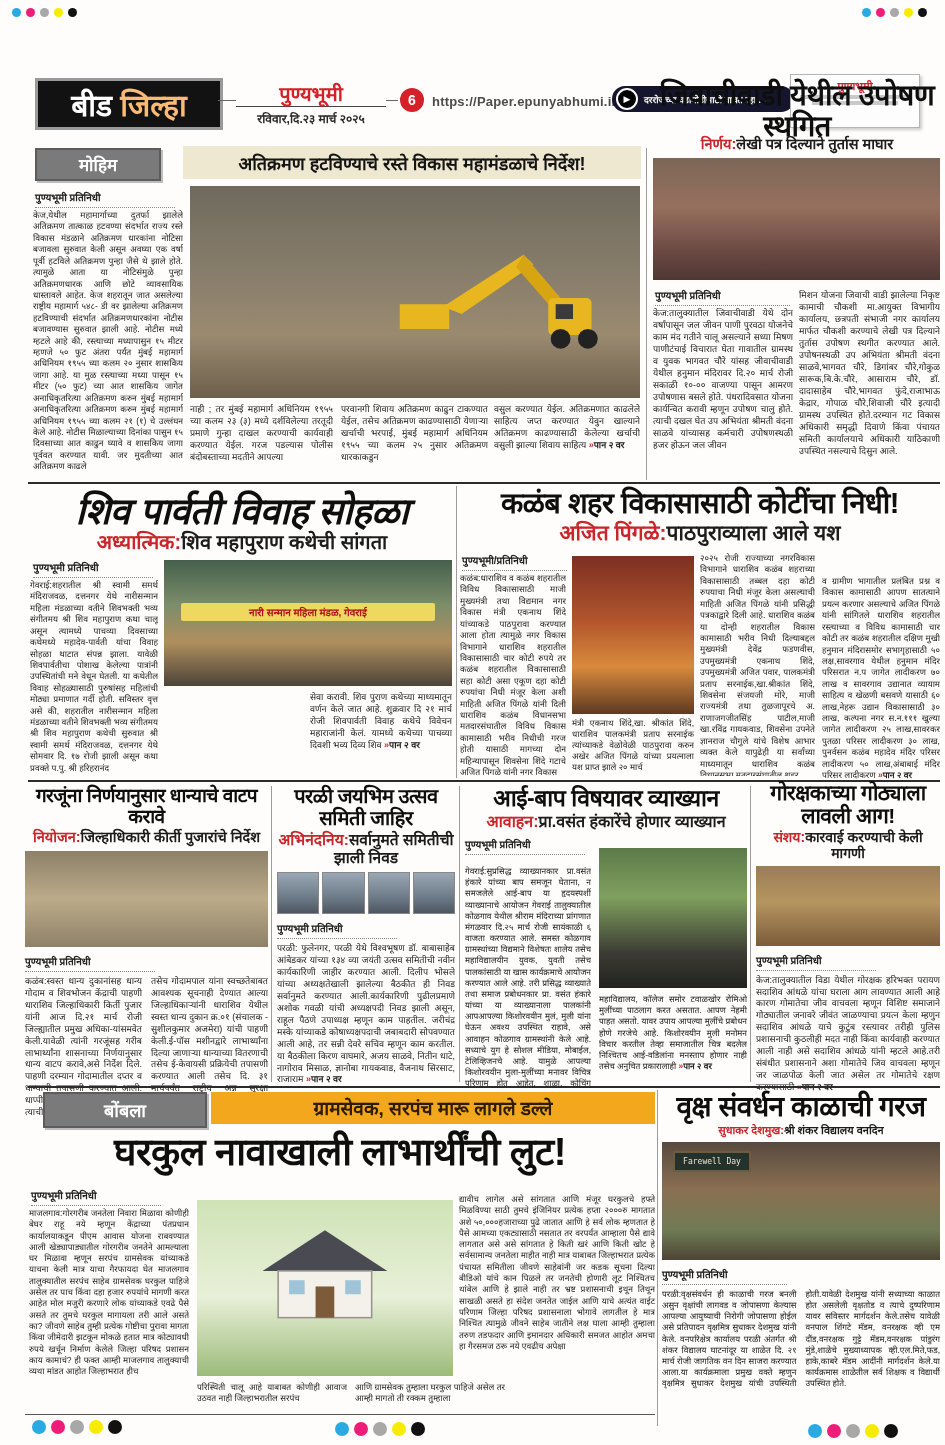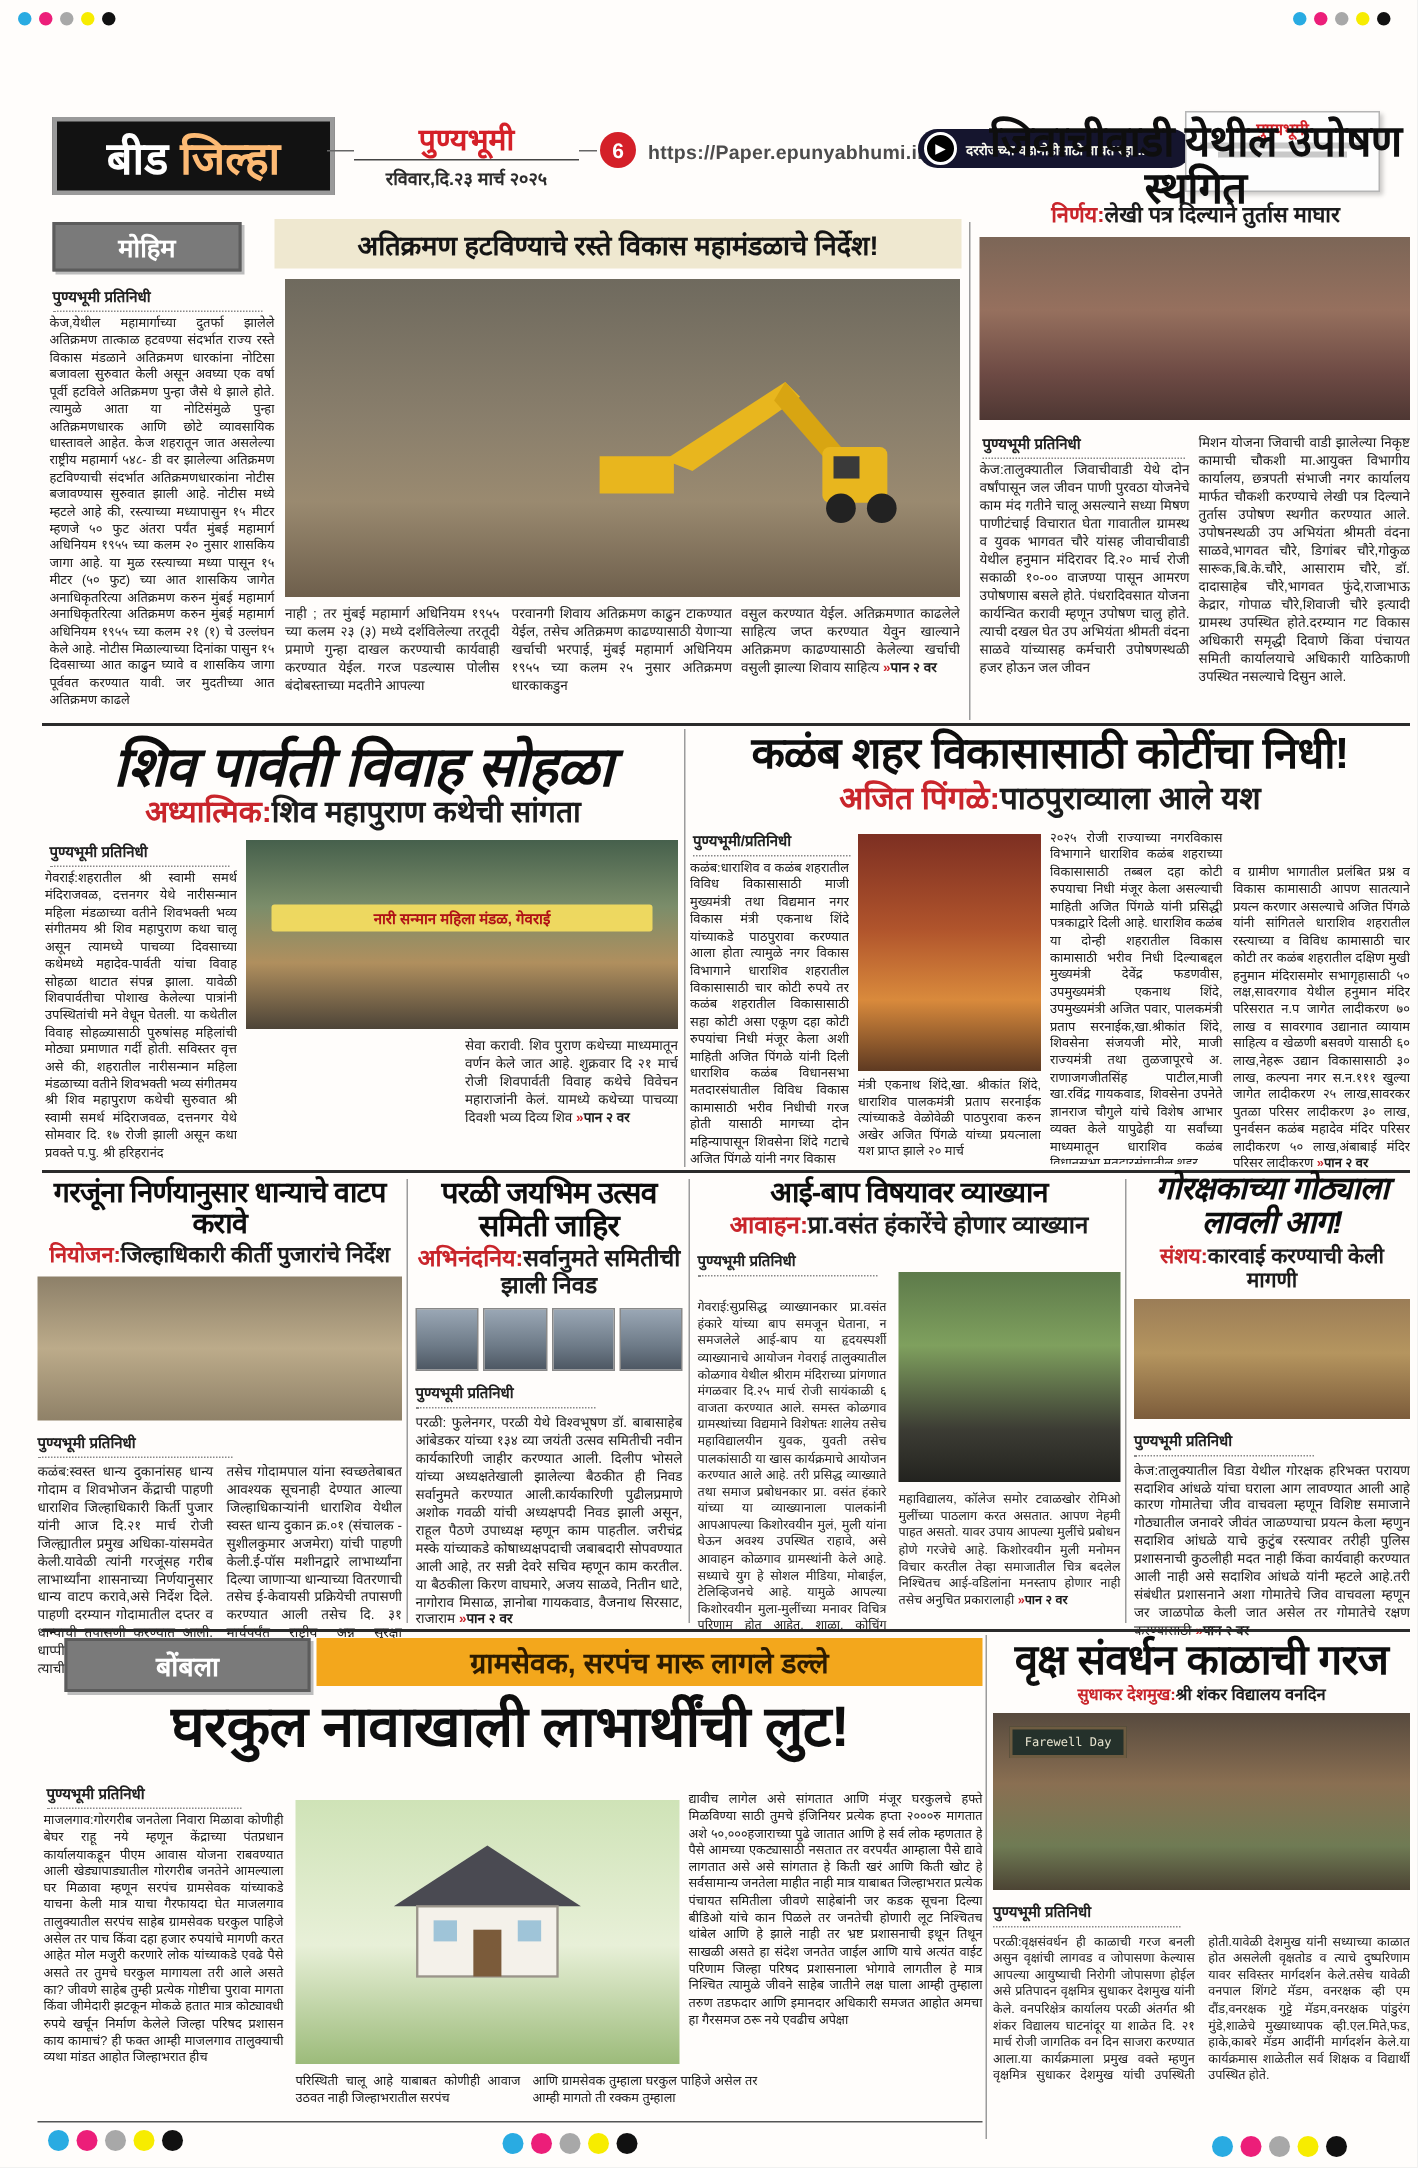--- a/index.html
+++ b/index.html
@@ -212,36 +212,36 @@
     </div>
     <div class="byline" style="margin-top:5px;width:120px;">पुण्यभूमी प्रतिनिधी</div>
     <div class="body" style="margin-top:4px;height:168px;">
       <span>परळी: फुलेनगर, परळी येथे विश्वभूषण डॉ. बाबासाहेब आंबेडकर यांच्या १३४ व्या जयंती उत्सव समितीची नवीन कार्यकारिणी जाहीर करण्यात आली. दिलीप भोसले यांच्या अध्यक्षतेखाली झालेल्या बैठकीत ही निवड सर्वानुमते करण्यात आली.कार्यकारिणी पुढीलप्रमाणे अशोक गवळी यांची अध्यक्षपदी निवड झाली असून, राहूल पैठणे उपाध्यक्ष म्हणून काम पाहतील. जरीचंद्र मस्के यांच्याकडे कोषाध्यक्षपदाची जबाबदारी सोपवण्यात आली आहे, तर सन्नी देवरे सचिव म्हणून काम करतील. या बैठकीला किरण वाघमारे, अजय साळवे, नितीन धाटे, नागोराव मिसाळ, ज्ञानोबा गायकवाड, वैजनाथ सिरसाट, राजाराम</span>
       <span class="more">पान २ वर</span>
     </div>
   </div>
   <div class="abs vr" style="left:459px;top:786px;height:296px;"></div>
 
   <div class="abs" style="left:465px;top:786px;width:282px;height:300px;">
-    <div class="headline" style="font-size:19px;">आई-बाप विषयावर व्याख्यान</div>
+    <div class="headline" style="font-size:23px;">आई-बाप विषयावर व्याख्यान</div>
     <div class="kicker" style="font-size:16px;margin-top:2px;">
       <span class="klabel">आवाहन</span><span>प्रा.वसंत हंकारेंचे होणार व्याख्यान</span>
     </div>
     <div class="byline" style="margin-top:4px;width:120px;">पुण्यभूमी प्रतिनिधी</div>
     <div class="body" style="position:absolute;left:0;top:80px;width:126px;height:220px;font-size:8.4px;">गेवराई:सुप्रसिद्ध व्याख्यानकार प्रा.वसंत हंकारे यांच्या बाप समजून घेताना, न समजलेले आई-बाप या हृदयस्पर्शी व्याख्यानाचे आयोजन गेवराई तालुक्यातील कोळगाव येथील श्रीराम मंदिराच्या प्रांगणात मंगळवार दि.२५ मार्च रोजी सायंकाळी ६ वाजता करण्यात आले. समस्त कोळगाव ग्रामस्थांच्या विद्यमाने विशेषतः शालेय तसेच महाविद्यालयीन युवक, युवती तसेच पालकांसाठी या खास कार्यक्रमाचे आयोजन करण्यात आले आहे. तरी प्रसिद्ध व्याख्याते तथा समाज प्रबोधनकार प्रा. वसंत हंकारे यांच्या या व्याख्यानाला पालकांनी आपआपल्या किशोरवयीन मुलं, मुली यांना घेऊन अवश्य उपस्थित राहावे, असे आवाहन कोळगाव ग्रामस्थांनी केले आहे. सध्याचे युग हे सोशल मीडिया, मोबाईल, टेलिव्हिजनचे आहे. यामुळे आपल्या किशोरवयीन मुला-मुलींच्या मनावर विचित्र परिणाम होत आहेत. शाळा, कोचिंग क्लासेस,</div>
     <div class="photo ph-orator" style="left:134px;top:62px;width:148px;height:140px;"></div>
     <div class="body" style="position:absolute;left:134px;top:208px;width:148px;height:92px;font-size:8.4px;">
       <span>महाविद्यालय, कॉलेज समोर टवाळखोर रोमिओ मुलींच्या पाठलाग करत असतात. आपण नेहमी पाहत असतो. यावर उपाय आपल्या मुलींचे प्रबोधन होणे गरजेचे आहे. किशोरवयीन मुली मनोमन विचार करतील तेव्हा समाजातील चित्र बदलेल निश्चितच आई-वडिलांना मनस्ताप होणार नाही तसेच अनुचित प्रकारालाही</span>
       <span class="more">पान २ वर</span>
     </div>
   </div>
   <div class="abs vr" style="left:750px;top:786px;height:296px;"></div>
 
   <div class="abs" style="left:756px;top:782px;width:184px;height:304px;">
-    <div class="headline" style="font-size:21px;font-style:italic;">गोरक्षकाच्या गोठ्याला लावली आग!</div>
+    <div class="headline" style="font-size:21px;">गोरक्षकाच्या गोठ्याला लावली आग!</div>
     <div class="kicker" style="font-size:14px;margin-top:2px;">
       <span class="klabel">संशय</span><span>कारवाई करण्याची केली मागणी</span>
     </div>
     <div class="photo ph-cattle" style="position:relative;margin-top:4px;width:184px;height:80px;"></div>
     <div class="byline" style="margin-top:5px;width:120px;">पुण्यभूमी प्रतिनिधी</div>
     <div class="body" style="margin-top:4px;height:140px;">
       <span>केज:तालुक्यातील विडा येथील गोरक्षक हरिभक्त परायण सदाशिव आंधळे यांचा घराला आग लावण्यात आली आहे कारण गोमातेचा जीव वाचवला म्हणून विशिष्ट समाजाने गोठ्यातील जनावरे जीवंत जाळण्याचा प्रयत्न केला म्हणुन सदाशिव आंधळे याचे कुटुंब रस्त्यावर तरीही पुलिस प्रशासनाची कुठलीही मदत नाही किंवा कार्यवाही करण्यात आली नाही असे सदाशिव आंधळे यांनी म्हटले आहे.तरी संबंधीत प्रशासनाने अशा गोमातेचे जिव वाचवला म्हणून जर जाळपोळ केली जात असेल तर गोमातेचे रक्षण करण्यासाठी</span>
       <span class="more">पान २ वर</span>
     </div>
   </div>

